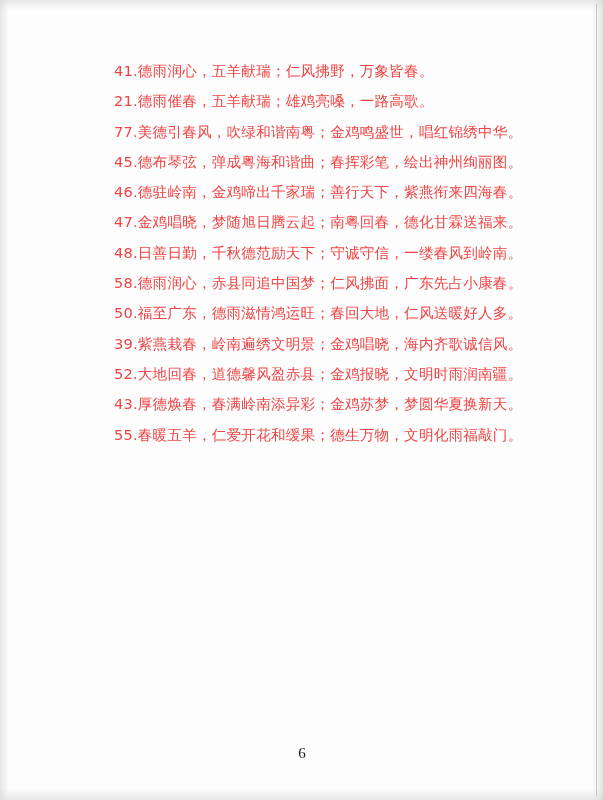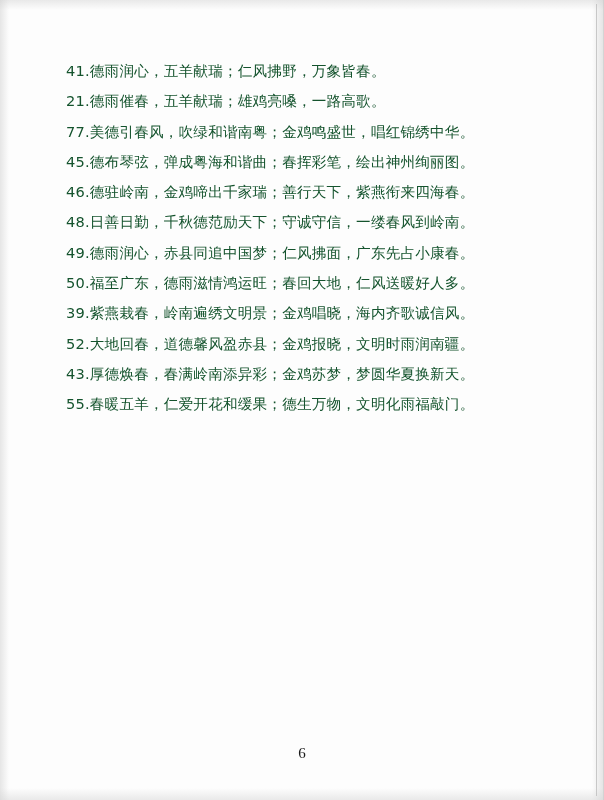--- a/index.html
+++ b/index.html
@@ -70,24 +70,25 @@
 
   .content {
     position: absolute;
     left: 66px;
     top: 56px;
     width: 470px;
   }
   .line {
     font-size: 14.6px;
     line-height: 30.3px;
-    color: #14532d;
+    color: #ef4444;
     white-space: nowrap;
     letter-spacing: 0.2px;
     font-family: "DejaVu Sans", "Liberation Sans", sans-serif;
+    margin-left: 48px;
   }
   .footer {
     position: absolute;
     left: 0;
     right: 0;
     top: 745px;
     text-align: center;
     font-family: "Liberation Serif", serif;
     font-size: 15px;
     color: #1a1a1a;
@@ -103,22 +104,23 @@
   <div class="scan-edge-bottom"></div>
   <div class="rule-right"></div>
   <div class="rule-right2"></div>
 
   <div class="content">
     <div class="line">41.德雨润心，五羊献瑞；仁风拂野，万象皆春。</div>
     <div class="line">21.德雨催春，五羊献瑞；雄鸡亮嗓，一路高歌。</div>
     <div class="line">77.美德引春风，吹绿和谐南粤；金鸡鸣盛世，唱红锦绣中华。</div>
     <div class="line">45.德布琴弦，弹成粤海和谐曲；春挥彩笔，绘出神州绚丽图。</div>
     <div class="line">46.德驻岭南，金鸡啼出千家瑞；善行天下，紫燕衔来四海春。</div>
+    <div class="line">47.金鸡唱晓，梦随旭日腾云起；南粤回春，德化甘霖送福来。</div>
     <div class="line">48.日善日勤，千秋德范励天下；守诚守信，一缕春风到岭南。</div>
-    <div class="line">49.德雨润心，赤县同追中国梦；仁风拂面，广东先占小康春。</div>
+    <div class="line">58.德雨润心，赤县同追中国梦；仁风拂面，广东先占小康春。</div>
     <div class="line">50.福至广东，德雨滋情鸿运旺；春回大地，仁风送暖好人多。</div>
     <div class="line">39.紫燕栽春，岭南遍绣文明景；金鸡唱晓，海内齐歌诚信风。</div>
     <div class="line">52.大地回春，道德馨风盈赤县；金鸡报晓，文明时雨润南疆。</div>
     <div class="line">43.厚德焕春，春满岭南添异彩；金鸡苏梦，梦圆华夏换新天。</div>
     <div class="line">55.春暖五羊，仁爱开花和缓果；德生万物，文明化雨福敲门。</div>
   </div>
 
   <div class="footer">6</div>
 </div>
 

